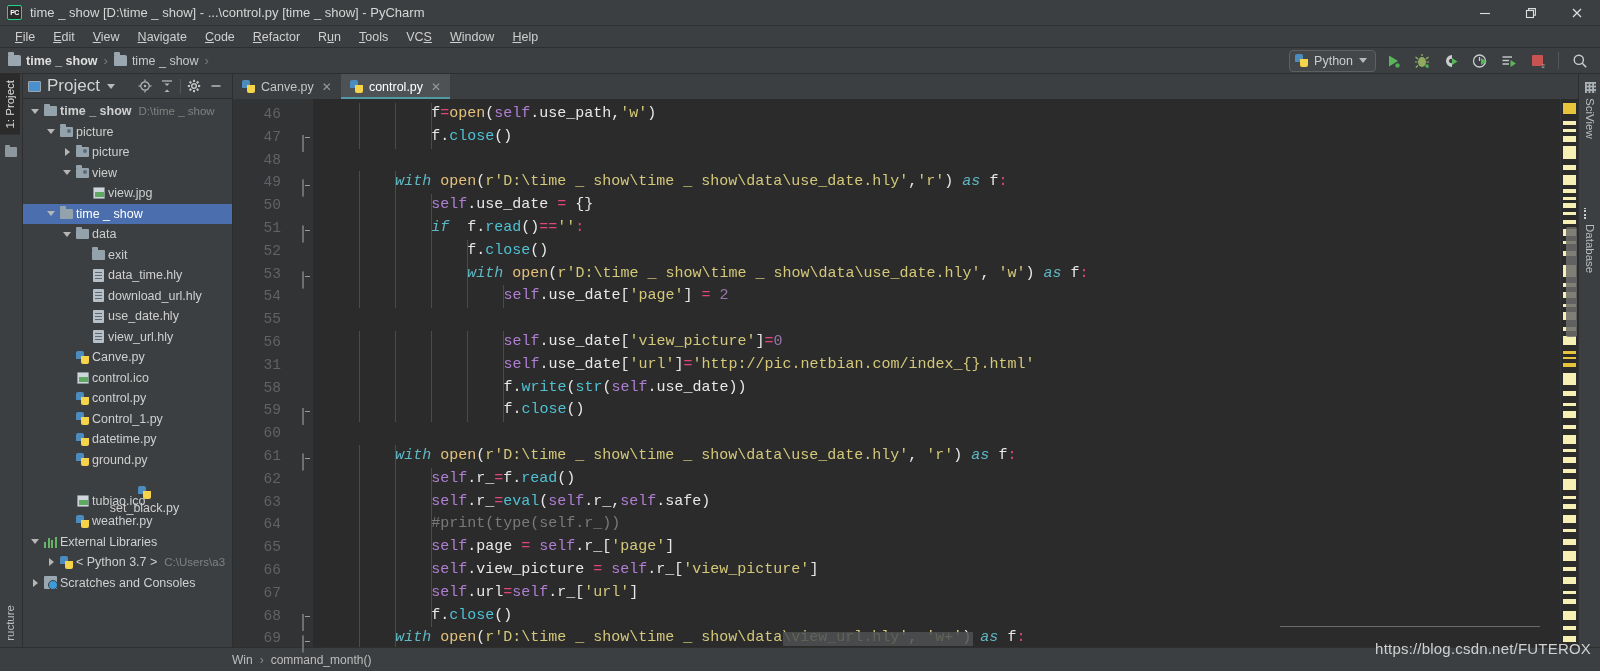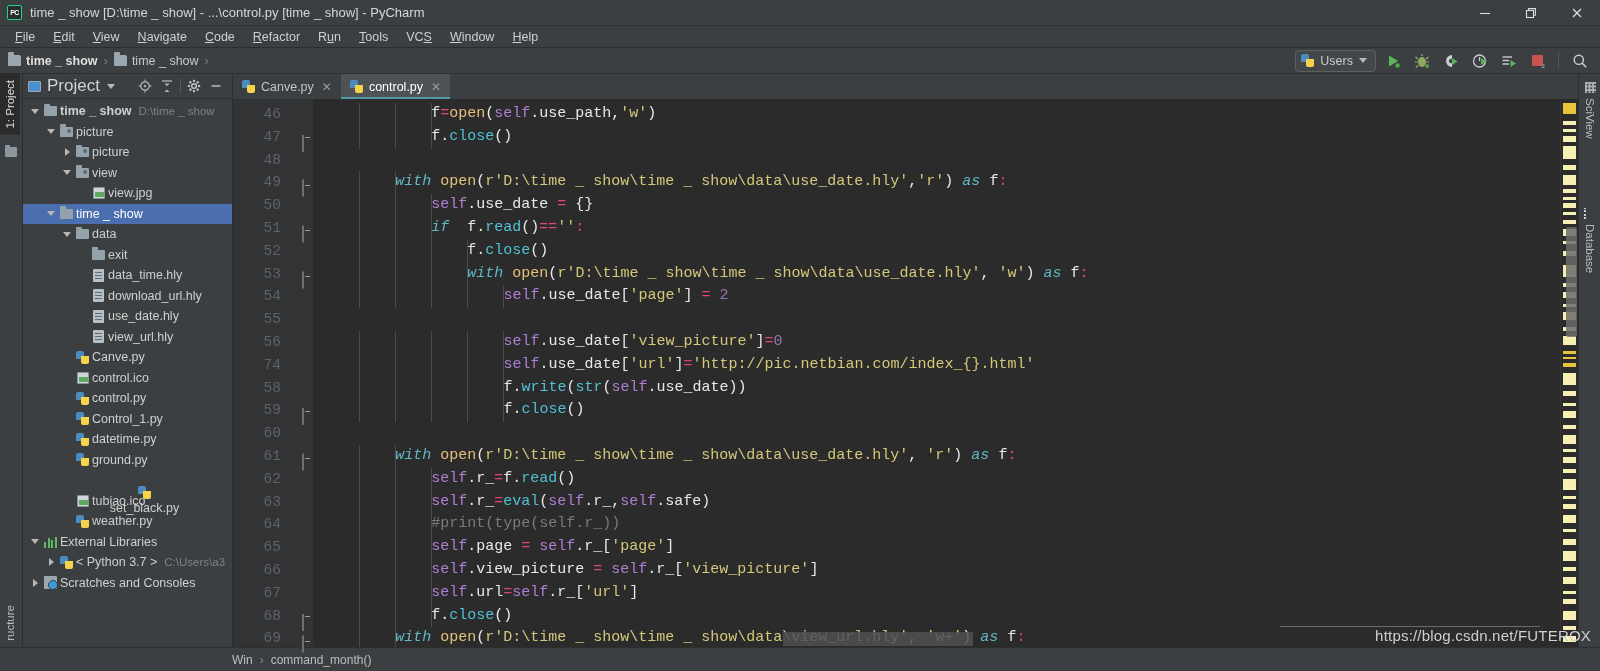--- a/index.html
+++ b/index.html
@@ -222,21 +222,21 @@
   .db-ico i { display:block; width:2px; background:#c7cdd1; }
 
   
   .statusbar {
     height: 24px; flex: 0 0 24px; background: #3c3f41; display: flex; align-items: center;
     padding-left: 232px; border-top: 1px solid #2e2e2e; font-size: 12px; color: #bdbdbd;
   }
   .sb-sep { margin: 0 7px; color: #8a8a8a; }
 
   .watermark {
-    position: absolute; right: 9px; bottom: 27px; font-size: 15px; color: #d0d0d0;
+    position: absolute; right: 9px; bottom: 14px; font-size: 15px; color: #d0d0d0;
     font-family: "Liberation Sans", sans-serif; letter-spacing: .2px;
   }
   .hr-line { position: absolute; right: 60px; bottom: 44px; width: 260px; height: 1px; background: #6a6a6a; }
 
   svg { display: block; }
 </style>
 </head>
 <body>
 
 <div id="app">
@@ -291,21 +291,21 @@
           <span>time _ show</span>
         </div>
         <span class="crumb-sep">›</span>
       </div>
     <div class="nav-right">
       <div class="runcfg">
         <span class="ic-pysm">
             <i class="b1"></i>
             <i class="b2"></i>
           </span>
-        <span class="label">Users</span>
+        <span class="label">Python</span>
         <span class="caret-down"></span>
       </div>
       <div class="tbtn">
         <svg width="16" height="16" viewBox="0 0 16 16">
             <polygon points="4,2.5 13,8 4,13.5" fill="#5bb55b"></polygon>
             <circle cx="12.5" cy="12.5" r="2.2" fill="#4caf50"></circle>
           </svg>
       </div>
       <div class="tbtn">
         <svg width="16" height="16" viewBox="0 0 16 16">
@@ -655,21 +655,21 @@
             <div class="gline">47<span class="fold end"><span class="box"></span></span></div>
             <div class="gline">48</div>
             <div class="gline">49<span class="fold sub"><span class="box"></span></span></div>
             <div class="gline">50</div>
             <div class="gline">51<span class="fold sub"><span class="box"></span></span></div>
             <div class="gline">52</div>
             <div class="gline">53<span class="fold sub"><span class="box"></span></span></div>
             <div class="gline">54</div>
             <div class="gline">55</div>
             <div class="gline">56</div>
-            <div class="gline">74</div>
+            <div class="gline">31</div>
             <div class="gline">58</div>
             <div class="gline">59<span class="fold end"><span class="box"></span></span></div>
             <div class="gline">60</div>
             <div class="gline">61<span class="fold sub"><span class="box"></span></span></div>
             <div class="gline">62</div>
             <div class="gline">63</div>
             <div class="gline">64</div>
             <div class="gline">65</div>
             <div class="gline">66</div>
             <div class="gline">67</div>

